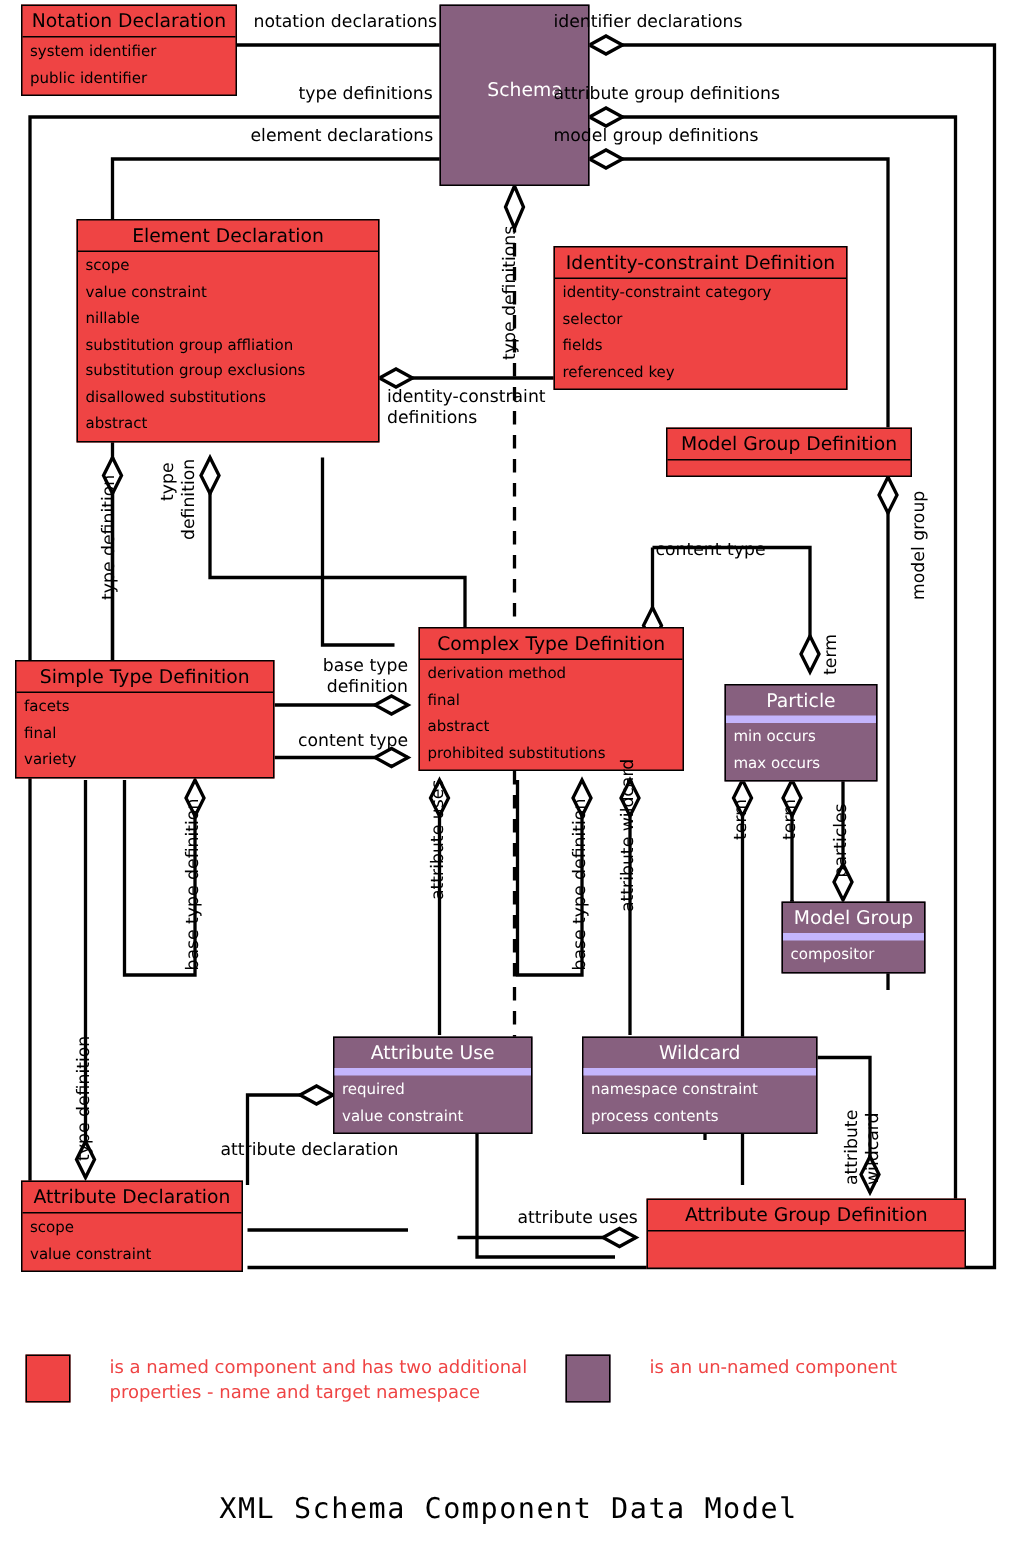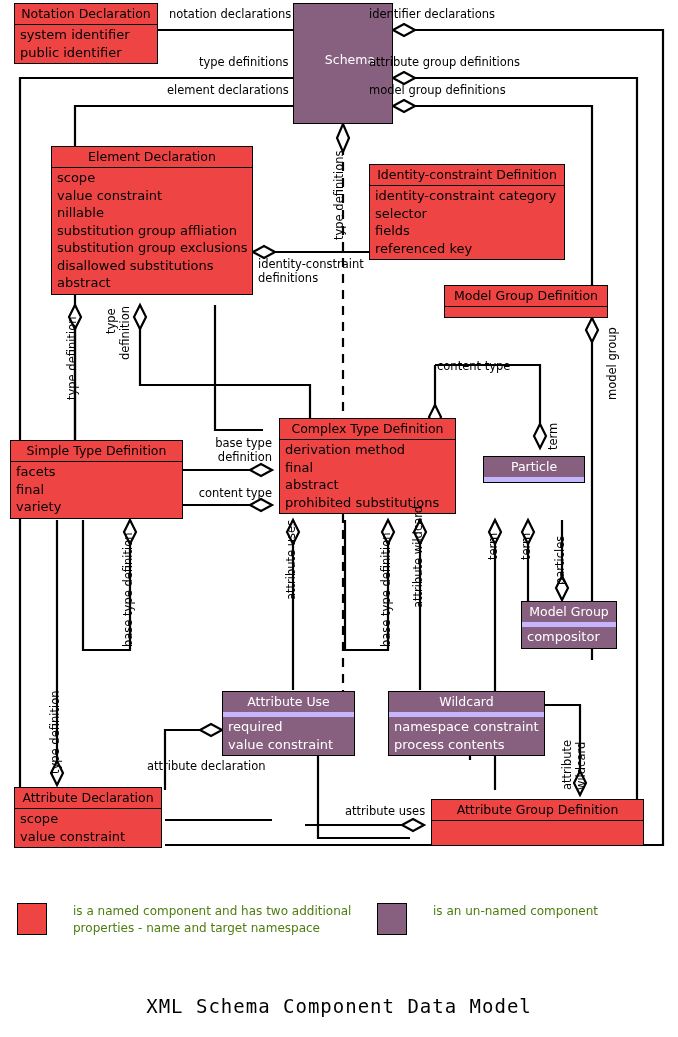--- a/index.html
+++ b/index.html
@@ -8,36 +8,36 @@
        font-family:"DejaVu Sans","Liberation Sans",sans-serif;
        -webkit-font-smoothing:none;}
   #stage{position:absolute;left:0;top:0;width:678px;height:1037px;overflow:hidden;}
   svg#wires{position:absolute;left:0;top:0;width:678px;height:1037px;}
 
   
   .box{position:absolute;border:1px solid #000;box-sizing:border-box;}
   .box .title{font-size:12.5px;line-height:17px;text-align:center;
               white-space:nowrap;padding:1px 6px 2px 6px;}
   .box .attrs{padding:1px 4px 2px 5px;}
-  .box .attrs div{font-size:13px;line-height:17.5px;white-space:nowrap;}
+  .box .attrs div{font-size:10px;line-height:17.5px;white-space:nowrap;}
 
   .named{background:#ef4444;color:#000;}
   .named .title{border-bottom:1px solid #000;}
   .unnamed{background:#87607f;color:#ffffff;}
   .unnamed .title{border-bottom:5px solid #c4b5fd;}
 
   
   .lbl{position:absolute;font-size:11.5px;line-height:13.5px;color:#000;
        white-space:nowrap;}
   .lbl.r{transform-origin:0 0;transform:rotate(-90deg);}
   .lbl.ml{text-align:right;}
 
   
   .swatch{position:absolute;width:30px;height:32px;border:1px solid #000;box-sizing:border-box;}
-  .legtext{position:absolute;font-size:12px;line-height:16.5px;color:#4d7c0f;}
+  .legtext{position:absolute;font-size:12px;line-height:16.5px;color:#ef4444;}
 
   #diagram-title{position:absolute;left:0;top:995px;width:678px;text-align:center;
        font-family:"DejaVu Sans Mono","Liberation Mono",monospace;
        font-size:19px;letter-spacing:1px;color:#000;}
 </style>
 </head>
 <body>
 
 <div id="stage">
 
@@ -205,20 +205,24 @@
   <div class="attrs">
     <div>derivation method</div>
     <div>final</div>
     <div>abstract</div>
     <div>prohibited substitutions</div>
   </div>
 </div>
 
 <div class="box unnamed" style="left:483px;top:456px;width:102px;">
   <div class="title">Particle</div>
+  <div class="attrs">
+    <div>min occurs</div>
+    <div>max occurs</div>
+  </div>
 </div>
 
 <div class="box unnamed" style="left:521px;top:601px;width:96px;">
   <div class="title">Model Group</div>
   <div class="attrs">
     <div>compositor</div>
   </div>
 </div>
 
 <div class="box unnamed" style="left:222px;top:691px;width:133px;">

